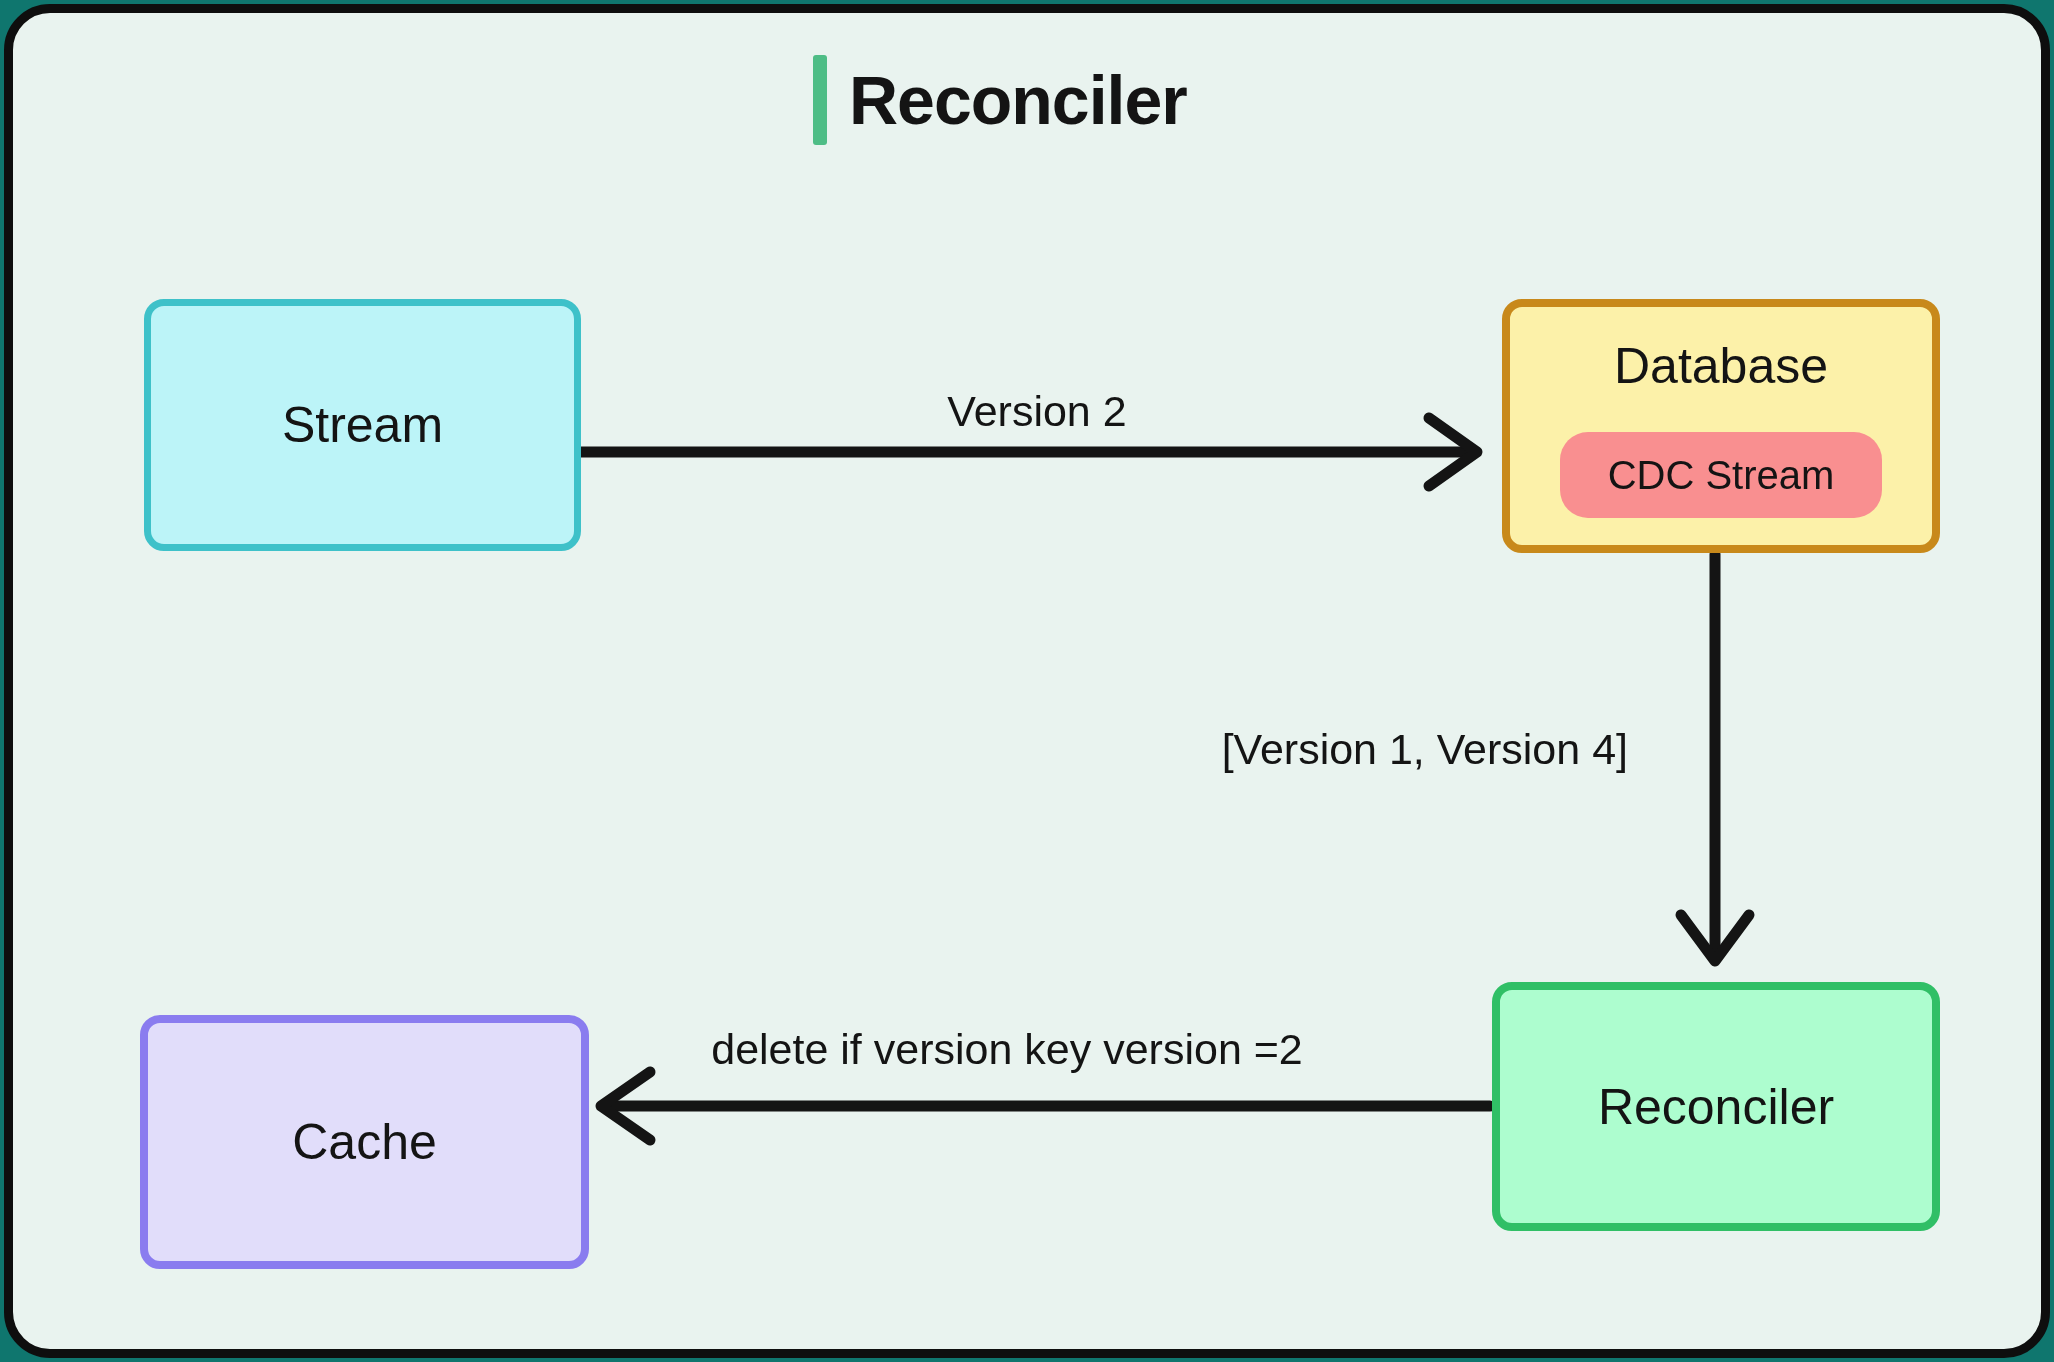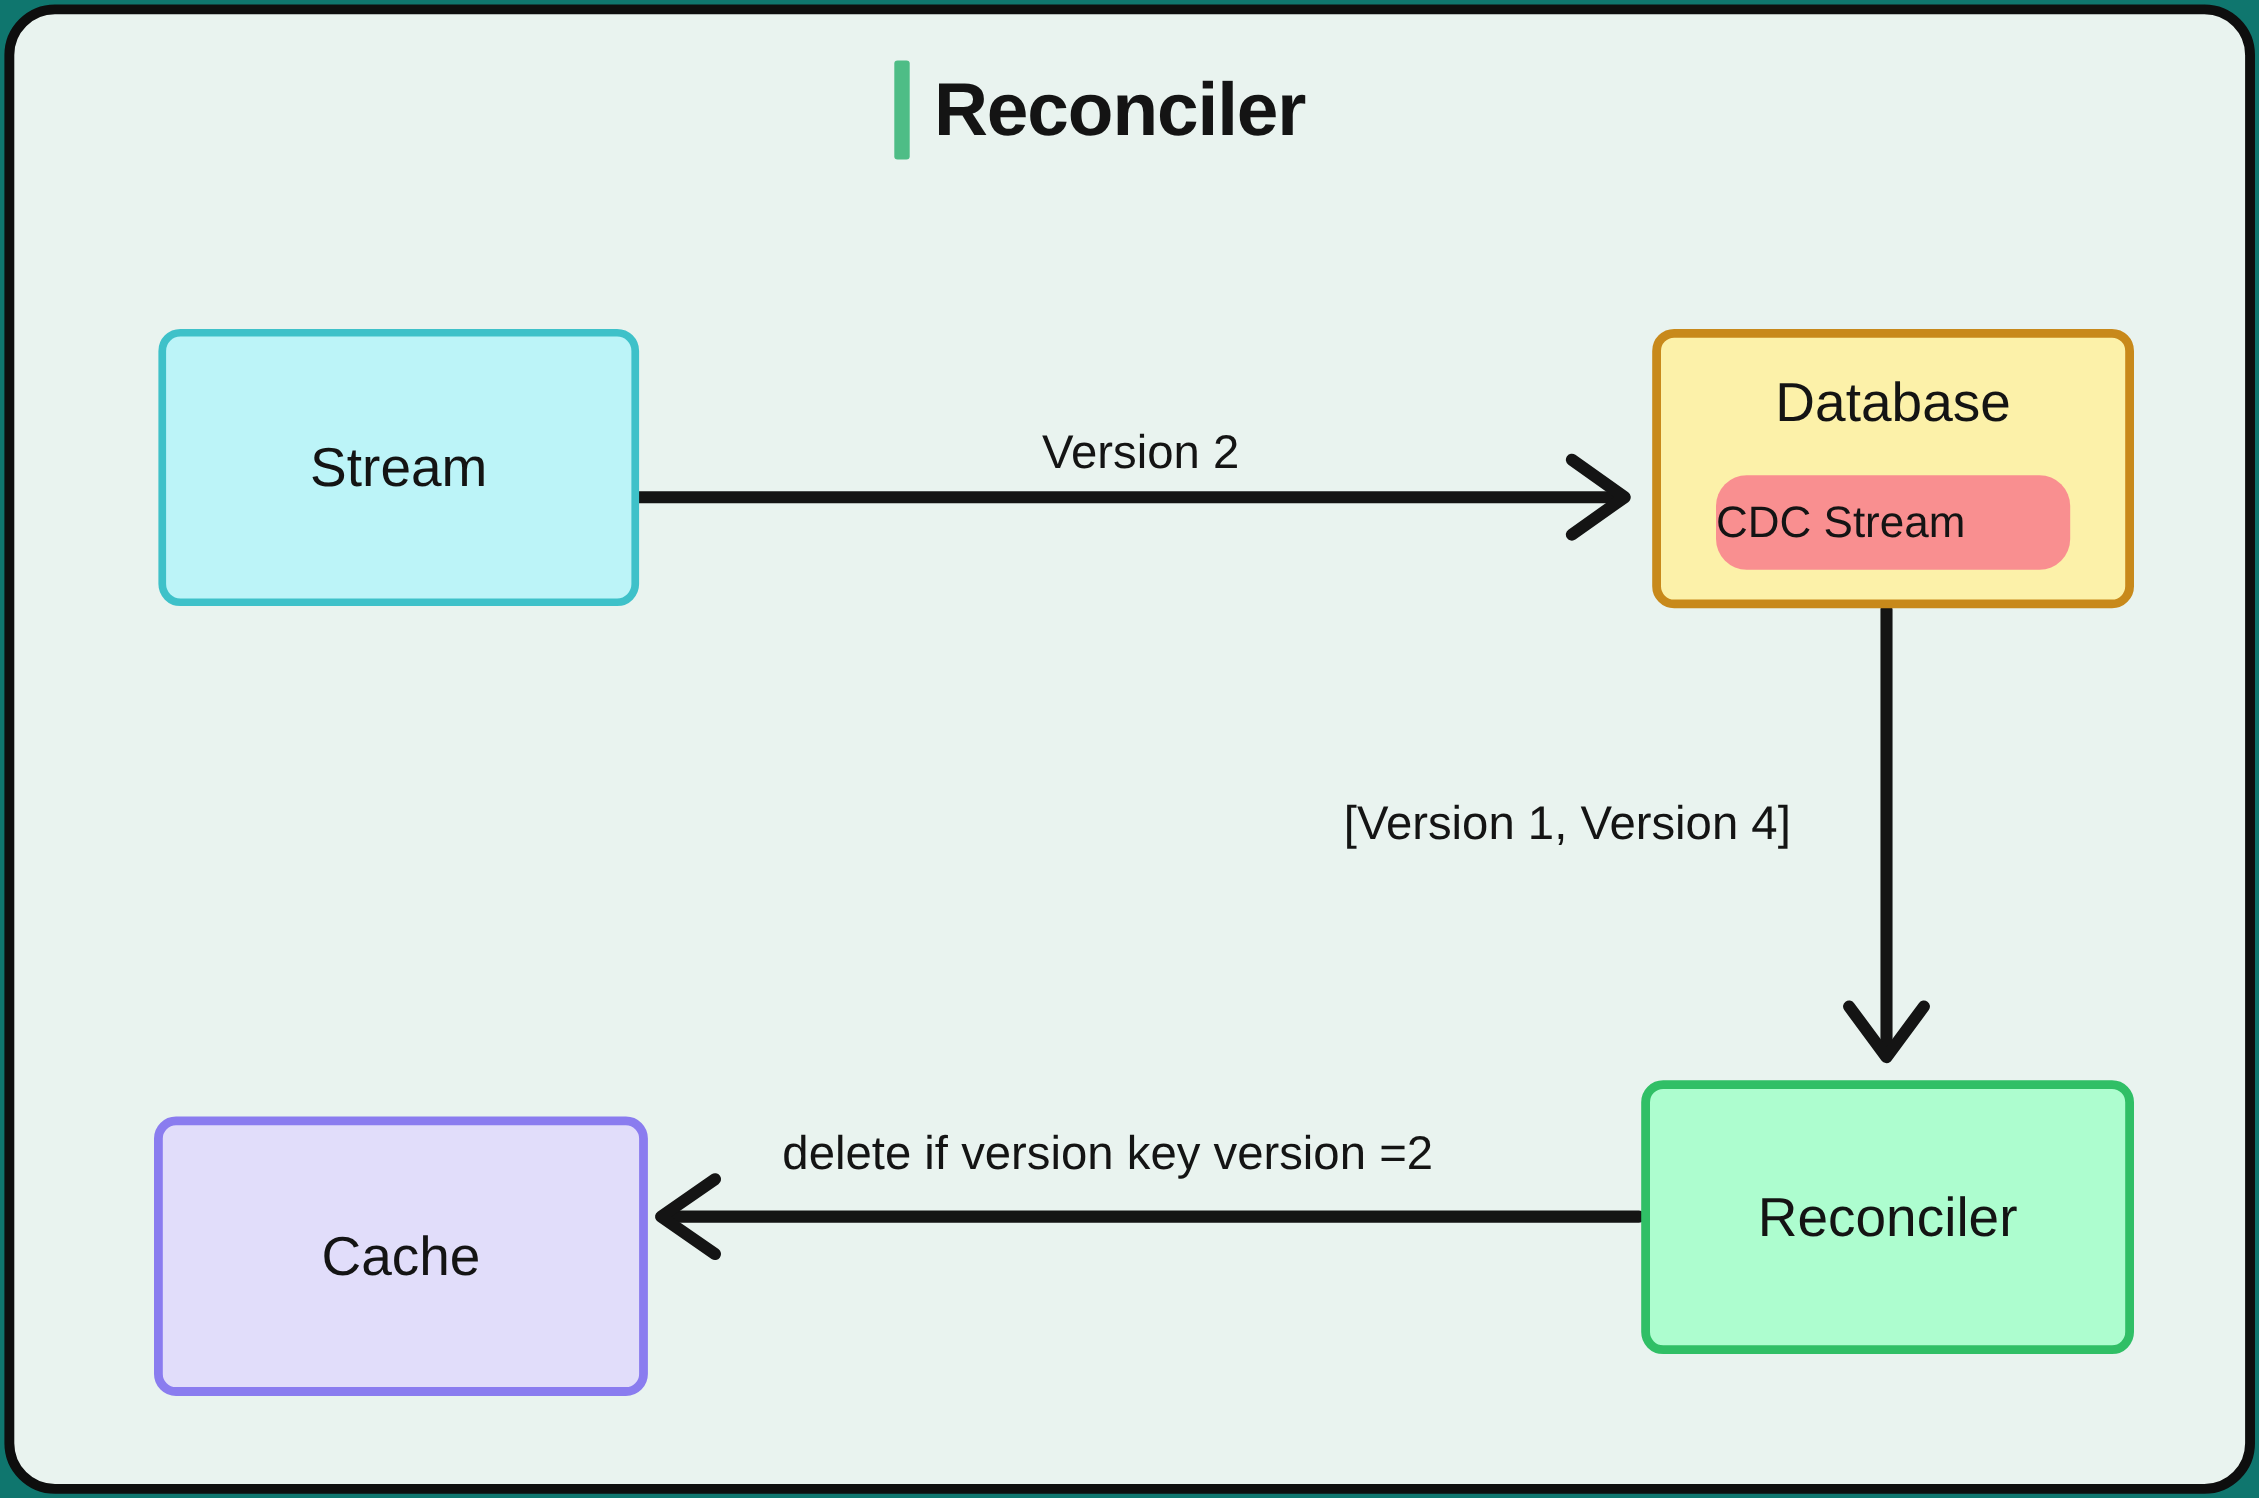--- a/index.html
+++ b/index.html
@@ -90,20 +90,21 @@
     justify-content: flex-start;
     padding-top: 30px;
   }
   .pill {
     margin-top: 16px;
     width: 322px; height: 86px;
     background: #F98F90;
     border-radius: 28px;
     display: flex;
     align-items: center;
+    justify-content: center;
     font-size: 40px;
     font-weight: 500;
     color: #141414;
   }
   .node-reconciler {
     left: 1479px; top: 969px;
     width: 448px; height: 249px;
     background: #ADFDCF;
     border: 8px solid #30BF66;
   }

